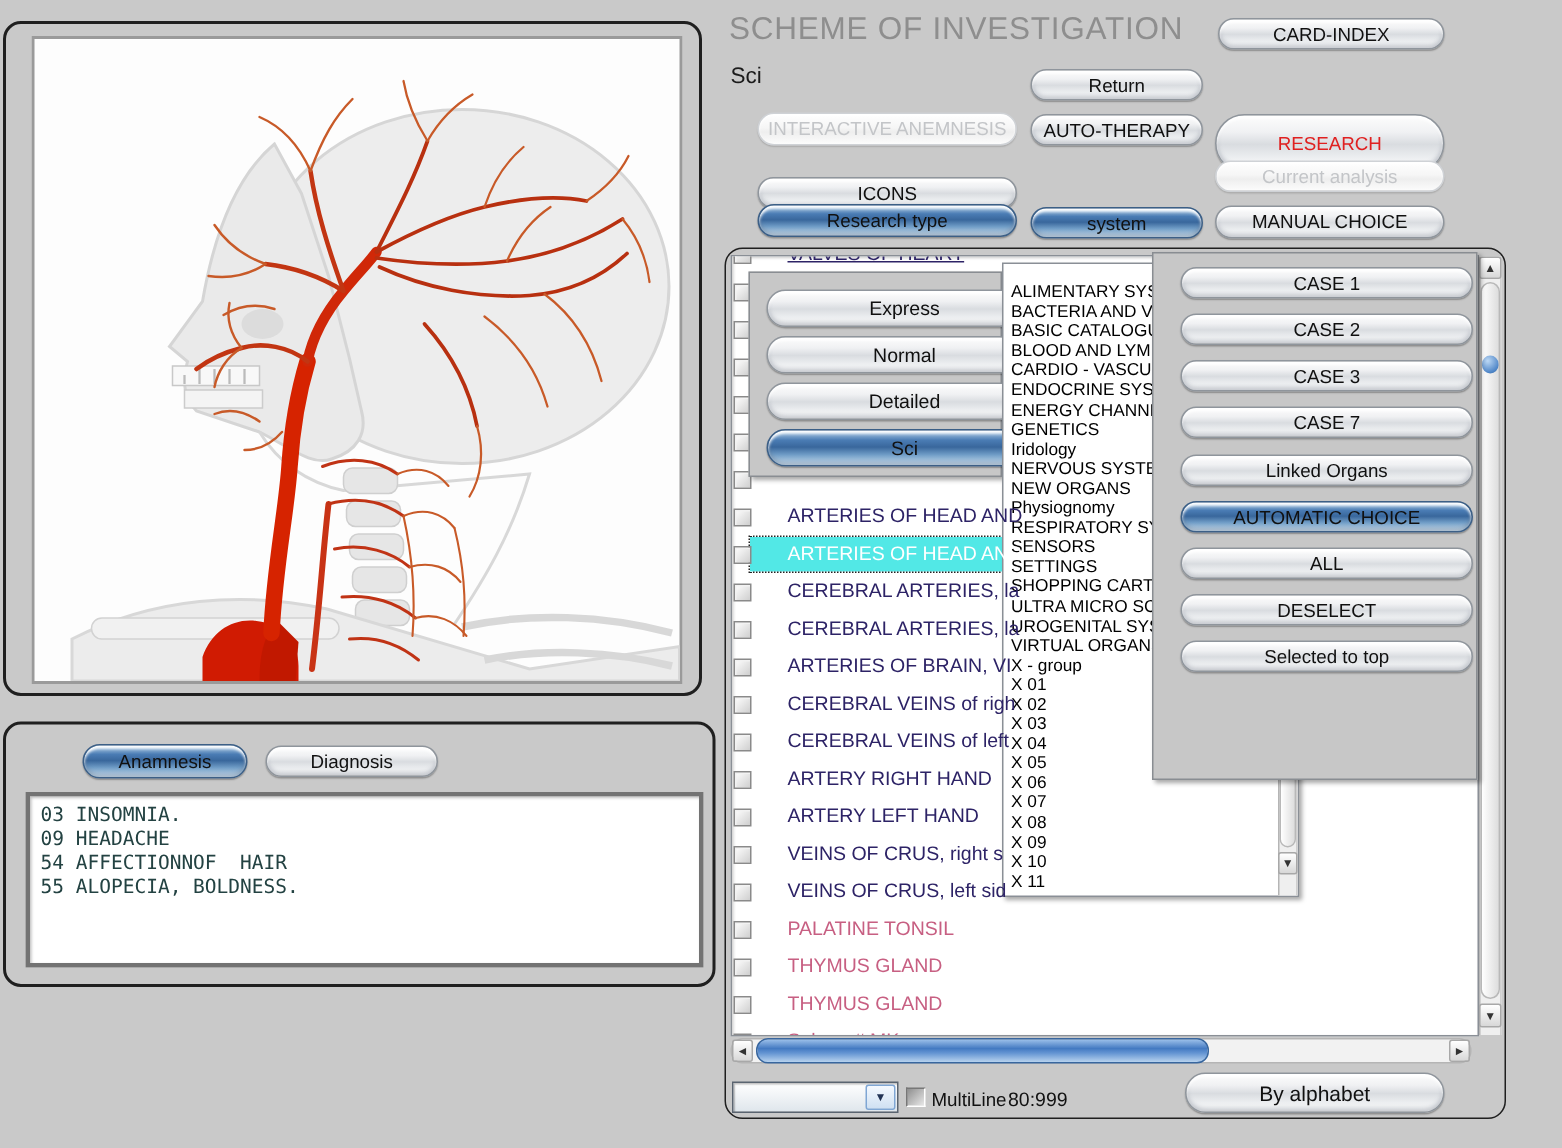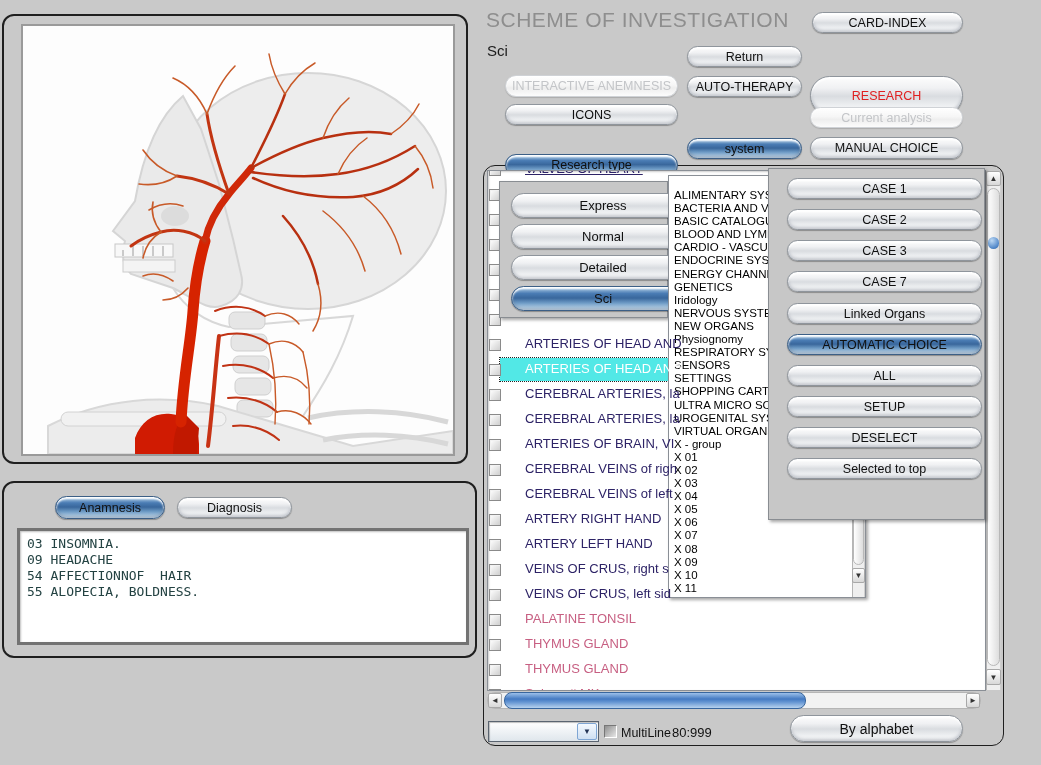--- a/index.html
+++ b/index.html
@@ -181,23 +181,23 @@
 <div class="abs frame" style="left:483px;top:165px;width:521px;height:581px;border-width:1.5px;"></div>
 
 <div class="abs title" style="left:486px;top:8px;">SCHEME OF INVESTIGATION</div>
 <div class="abs mode-label" style="left:487px;top:42px;">Sci</div>
 
 <div class="abs pill" style="left:812px;top:12px;width:151px;height:21px;">CARD-INDEX</div>
 <div class="abs pill" style="left:687px;top:46px;width:115px;height:21px;">Return</div>
 <div class="abs pill disabled" style="left:505px;top:75px;width:173px;height:22px;">INTERACTIVE ANEMNESIS</div>
 <div class="abs pill" style="left:687px;top:76px;width:115px;height:21px;">AUTO-THERAPY</div>
 <div class="abs pill red" style="left:810px;top:76px;width:153px;height:39px;">RESEARCH</div>
-<div class="abs pill" style="left:505px;top:104px;width:173px;height:21px;">ICONS</div>
+<div class="abs pill" style="left:505px;top:118px;width:173px;height:21px;">ICONS</div>
 <div class="abs pill disabled" style="left:810px;top:107px;width:153px;height:21px;">Current analysis</div>
-<div class="abs pill blue" style="left:505px;top:154px;width:173px;height:22px;">Research type</div>
+<div class="abs pill blue" style="left:505px;top:136px;width:173px;height:22px;">Research type</div>
 <div class="abs pill blue" style="left:687px;top:138px;width:115px;height:21px;">system</div>
 <div class="abs pill" style="left:810px;top:137px;width:153px;height:22px;">MANUAL CHOICE</div>
 
 <div class="abs list-box" style="left:487px;top:170px;width:499px;height:521px;"></div>
 <div class="abs organ-list" style="left:488px;top:171px;width:497px;height:519px;">
 
     <div class="organ-row navy-ul">
       <span class="cb"></span>
       <span class="organ-label">VALVES OF HEART</span>
     </div>
@@ -419,21 +419,20 @@
     <div class="pill plain">CASE 3</div>
 
     <div class="pill plain">CASE 7</div>
 
     <div class="pill plain">Linked Organs</div>
 
     <div class="pill blue">AUTOMATIC CHOICE</div>
 
     <div class="pill plain">ALL</div>
 
-    <div class="pill plain">SETUP</div>
 
     <div class="pill plain">DESELECT</div>
 
     <div class="pill plain">Selected to top</div>
   </div>
 
 <div class="abs combo" style="left:488px;top:721px;width:111px;height:21px;">
   <span class="abs small-label" style="left:4px;top:3px;"></span>
 </div>
 <div class="abs combo-btn" style="left:577px;top:723px;width:20px;height:17px;">

